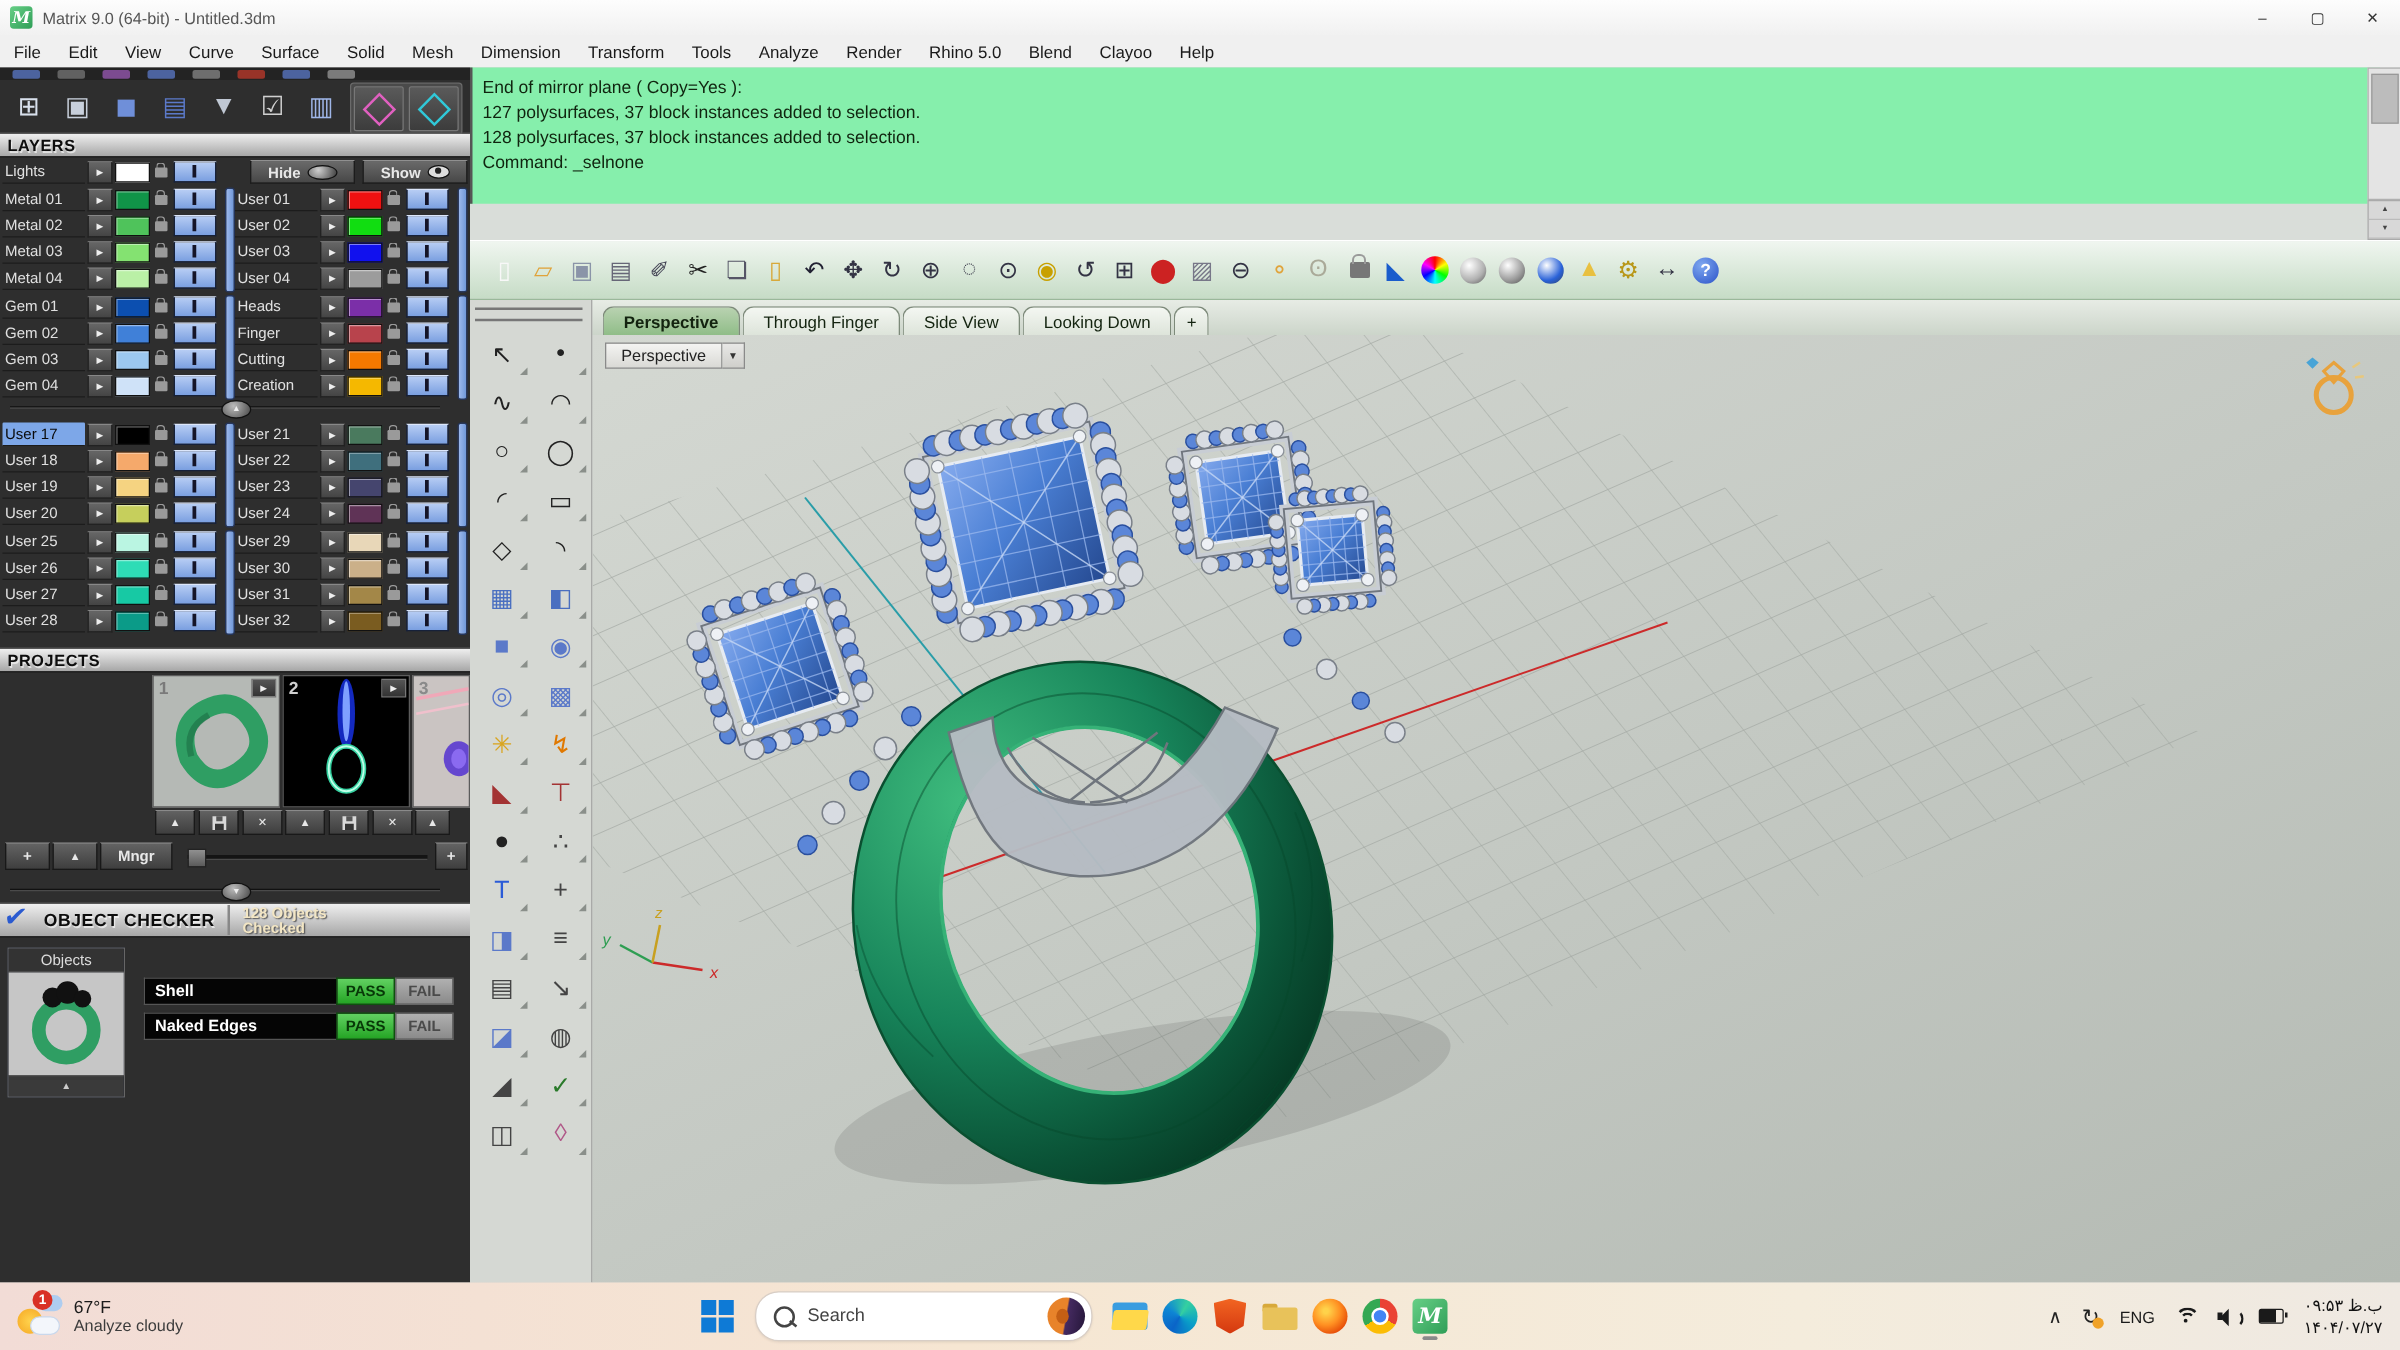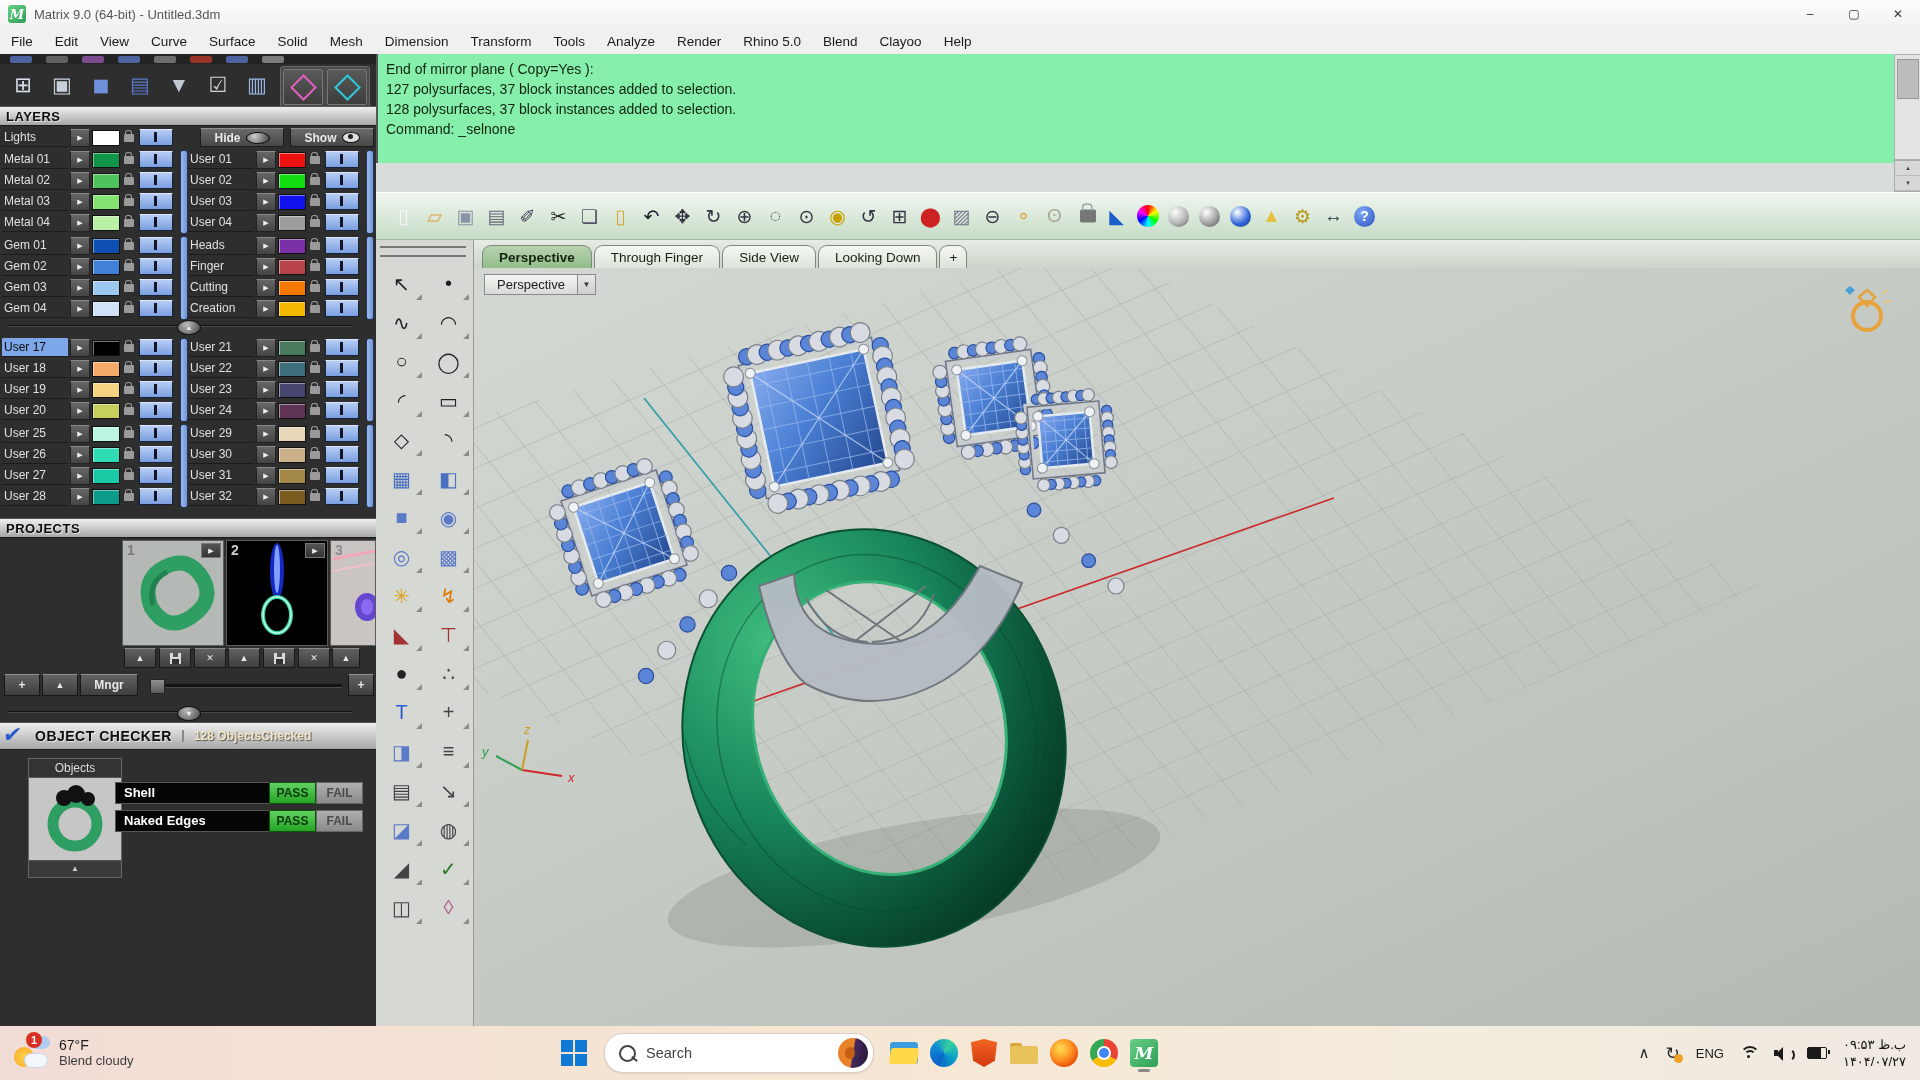--- a/index.html
+++ b/index.html
@@ -75,23 +75,23 @@
   .floppy{width:11px;height:11px;background:#d8d8d8;position:relative}
   .floppy::after{content:"";position:absolute;left:2px;bottom:0;width:7px;height:5px;background:#333}
   .floppy::before{content:"";position:absolute;left:3px;top:0;width:5px;height:4px;background:#555}
   .pbtn{position:absolute;height:20px;background:linear-gradient(#636363,#3e3e3e);border:1px solid #181818;border-top-color:#909090;
         color:#e8e8e8;font:bold 12px "Liberation Sans",sans-serif;display:flex;align-items:center;justify-content:center}
   #projslider{position:absolute;height:3px;background:#141414;border-bottom:1px solid #4a4a4a}
   #projslider .h{position:absolute;left:0;top:-5px;width:13px;height:13px;background:linear-gradient(#909090,#5a5a5a);border:1px solid #222}
   
   #chkhdr{height:26px!important}
   #chkcheck{width:26px;height:22px;margin-left:3px;color:#2a5ad0;font:bold 22px "DejaVu Sans",sans-serif;line-height:20px;transform:skewX(-8deg)}
-  #chkstatus{margin-left:10px;padding-left:10px;border-left:2px solid #888;display:flex;flex-direction:row;justify-content:center}
+  #chkstatus{margin-left:10px;padding-left:10px;border-left:2px solid #888;display:flex;flex-direction:column;justify-content:center}
   #chkstatus div{font:bold 12px "Liberation Sans",sans-serif;color:#f3e6c4;text-shadow:1px 1px 1px #555;line-height:12px}
-  #objbox{left:28px;width:92px;background:#0f172a;border:1px solid #666}
+  #objbox{left:6px;width:92px;background:#0f172a;border:1px solid #666}
   #objbox .cap{height:18px;background:#333;border-bottom:1px solid #555;color:#ddd;font-size:12px;text-align:center;line-height:18px}
   #objbox .img{height:82px;background:#c6c6c6;display:flex;align-items:center;justify-content:center}
   #objbox .foot{height:16px;background:#3a3a3a;border-top:1px solid #555;color:#ccc;font-size:8px;text-align:center;line-height:16px}
   .chkrow{position:absolute;left:115px;display:flex;height:22px}
   .chkname{width:145px;background:#050505;border:1px solid #555;border-right:none;color:#fff;
            font:bold 13px "Liberation Sans",sans-serif;line-height:20px;padding-left:8px}
   .badge{width:45px;display:flex;align-items:center;justify-content:center;font:bold 12px "Liberation Sans",sans-serif;border:1px solid #333}
   .badge.pass{background:linear-gradient(#62d162,#24a424);color:#073807;border-color:#0d520d}
   .badge.fail{background:linear-gradient(#b0b0b0,#8a8a8a);color:#4a4a4a;border-color:#666}
   
@@ -1006,21 +1006,21 @@
 <div class="abs" id="taskbar">
   <div id="wx">
     <div id="wxicon">
       <div class="sun"></div>
         <div class="cl1"></div>
         <div class="cl2"></div>
       <div id="wxbadge">1</div>
     </div>
     <div>
       <div id="wxtemp">67°F</div>
-      <div id="wxcond">Blend cloudy</div>
+      <div id="wxcond">Analyze cloudy</div>
     </div>
   </div>
   <div id="centerbar">
     <div class="appic">
       <div id="winlogo">
           <i></i>
           <i></i>
           <i></i>
           <i></i>
         </div>

